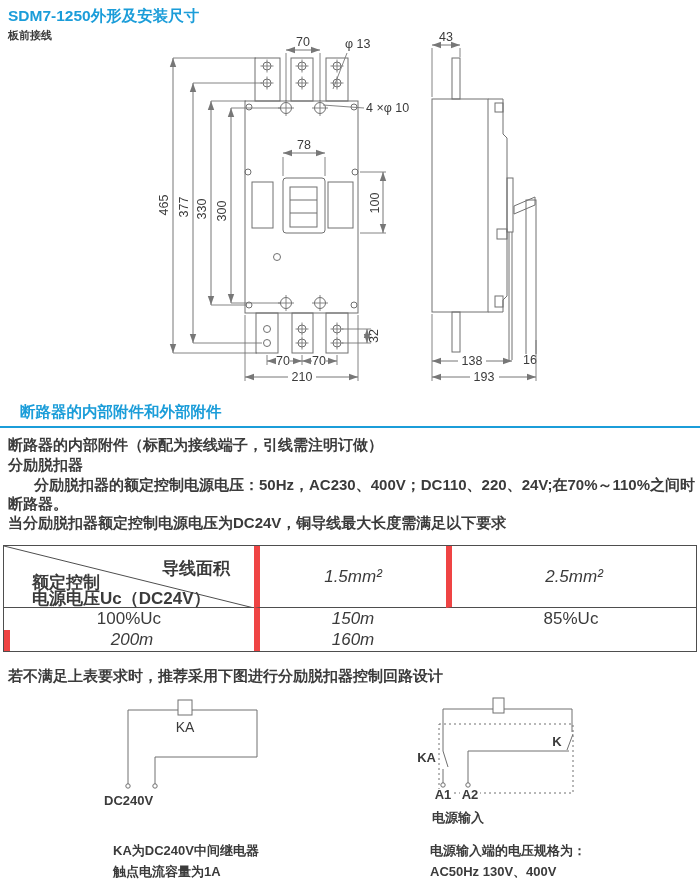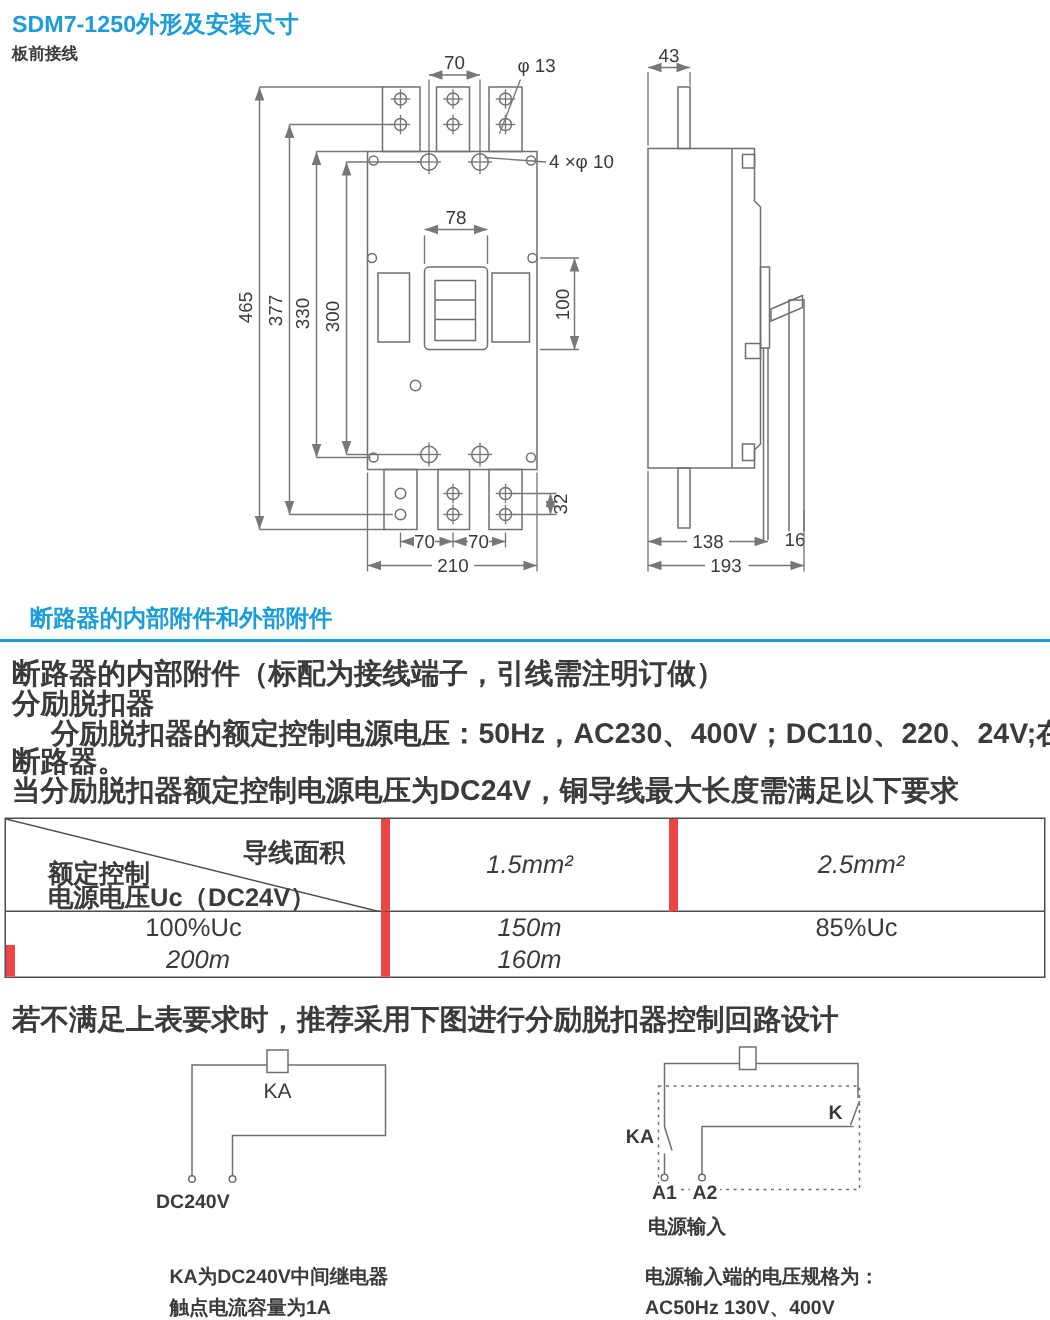--- a/index.html
+++ b/index.html
@@ -2,21 +2,21 @@
 <html><head>
 <meta charset="utf-8">
 <style>
   html,body{margin:0;padding:0;background:#fff;}
   .page{position:relative;width:700px;height:880px;background:#fff;overflow:hidden;
         font-family:"Liberation Sans","DejaVu Sans",sans-serif;color:#3b3b3b;}
   .abs{position:absolute;}
   .blue{color:#1b9dd9;}
   .h1{font-size:15.5px;font-weight:bold;}
   .sub{font-size:11px;font-weight:bold;}
-  .para{font-size:19px;font-weight:bold;white-space:nowrap;}
+  .para{font-size:15px;font-weight:bold;white-space:nowrap;}
   .rule{background:#1b9dd9;height:2px;width:700px;}
   svg{position:absolute;left:0;top:0;}
   .ln{stroke:#707070;stroke-width:1;fill:none;}
   .dim{stroke:#777;stroke-width:1;fill:none;}
   .thin{stroke:#777;stroke-width:0.9;fill:none;}
   .wht{fill:#fff;stroke:none;}
   text{font-family:"Liberation Sans","DejaVu Sans",sans-serif;}
   .dimtxt{font-size:12.5px;fill:#3b3b3b;}
   .cirtxt{font-size:13px;fill:#3b3b3b;}
   .cirtxt-b{font-size:13px;fill:#3b3b3b;font-weight:bold;}

